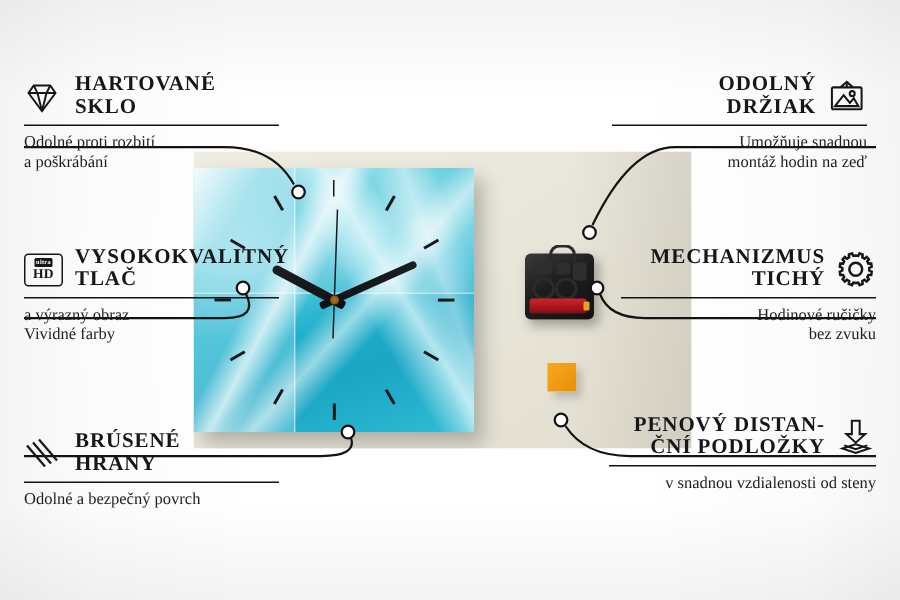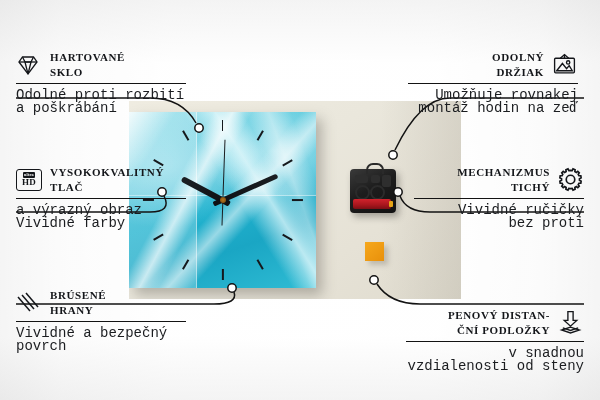--- a/index.html
+++ b/index.html
@@ -77,25 +77,25 @@
   svg.links{position:absolute;inset:0;width:600px;height:400px;overflow:visible;}
   svg.links path{fill:none;stroke:#131313;stroke-width:1.5;}
   svg.links circle{fill:#ffffff;stroke:#131313;stroke-width:1.5;}
 
   
   .feat{position:absolute;width:170px;}
   .feat.left{text-align:left;}
   .feat.right{text-align:right;}
   .frow{display:flex;align-items:center;gap:8px;}
   .feat.right .frow{flex-direction:row-reverse;}
-  .ftitle{font-family:"Liberation Serif", serif;font-weight:bold;font-size:11px;letter-spacing:.6px;
+  .ftitle{font-family:"Liberation Serif", serif;font-weight:bold;font-size:14px;letter-spacing:.6px;
     color:#14161a;line-height:14.5px;text-transform:uppercase;flex:1;}
   .ficon{width:26px;height:26px;flex:0 0 26px;display:flex;align-items:center;justify-content:flex-start;color:#14161a;}
   .rule{height:1.4px;background:#131313;margin:4px 0 5px 0;}
-  .fdesc{font-family:Liberation Mono, monospace;font-size:14px;line-height:12.4px;color:#1b1d20;}
+  .fdesc{font-family:Liberation Serif, serif;font-size:11px;line-height:12.4px;color:#1b1d20;}
 
   .hdbox{width:24px;height:20px;border:1.8px solid #14161a;border-radius:3px;
     display:flex;flex-direction:column;align-items:center;justify-content:center;line-height:1;}
   .hdbox .u{font-size:4.2px;font-weight:bold;letter-spacing:.2px;background:#14161a;color:#fff;padding:.5px 1.5px;border-radius:1px;}
   .hdbox .hd{font-size:9px;font-weight:bold;letter-spacing:.3px;}
 </style>
 </head>
 <body>
 
 <div id="stage">
@@ -240,21 +240,21 @@
             <path d="M10 2 L22 16"></path>
         </svg>
       </div>
       <div class="ftitle">
         <div>BRÚSENÉ</div>
         <div>HRANY</div>
       </div>
     </div>
     <div class="rule"></div>
     <div class="fdesc">
-      <div>Vividné a bezpečný povrch</div>
+      <div>Odolné a bezpečný povrch</div>
     </div>
   </div>
 
   <div class="feat right" style="left:408px;top:50px;">
     <div class="frow">
       <div class="ficon">
         <svg viewBox="0 0 24 24" width="25" height="25" fill="none" stroke="currentColor" stroke-width="1.3">
           <rect x="2.5" y="6" width="19" height="14" rx="1"></rect>
           <path d="M12 6 L12 2.5"></path>
             <path d="M8 6 L12 2.5 L16 6"></path>
@@ -262,46 +262,46 @@
           <circle cx="15.5" cy="10" r="1.6"></circle>
         </svg>
       </div>
       <div class="ftitle">
         <div>ODOLNÝ</div>
         <div>DRŽIAK</div>
       </div>
     </div>
     <div class="rule"></div>
     <div class="fdesc">
-      <div>Umožňuje rovnakej</div>
+      <div>Umožňuje snadnou</div>
       <div>montáž hodin na zeď</div>
     </div>
   </div>
 
   <div class="feat right" style="left:414px;top:165px;">
     <div class="frow">
       <div class="ficon">
         <svg viewBox="0 0 24 24" width="25" height="25" fill="none" stroke="currentColor" stroke-width="1.6">
           <path d="M12 3.2 L13.6 3.4 L14.4 1.8 L16.4 2.6 L16.2 4.4 L17.6 5.2 L19 4.1 L20.4 5.6 L19.4 7 L20.1 8.4 L21.9 8.4 L22.2 10.4 L20.6 11.2 L20.6 12.8 L22.2 13.6 L21.9 15.6 L20.1 15.6 L19.4 17 L20.4 18.4 L19 19.9 L17.6 18.8 L16.2 19.6 L16.4 21.4 L14.4 22.2 L13.6 20.6 L12 20.8 L10.4 20.6 L9.6 22.2 L7.6 21.4 L7.8 19.6 L6.4 18.8 L5 19.9 L3.6 18.4 L4.6 17 L3.9 15.6 L2.1 15.6 L1.8 13.6 L3.4 12.8 L3.4 11.2 L1.8 10.4 L2.1 8.4 L3.9 8.4 L4.6 7 L3.6 5.6 L5 4.1 L6.4 5.2 L7.8 4.4 L7.6 2.6 L9.6 1.8 L10.4 3.4 Z"></path>
           <circle cx="12" cy="12" r="4.1"></circle>
         </svg>
       </div>
       <div class="ftitle">
         <div>MECHANIZMUS</div>
         <div>TICHÝ</div>
       </div>
     </div>
     <div class="rule"></div>
     <div class="fdesc">
-      <div>Vividné ručičky</div>
-      <div>bez proti</div>
-    </div>
-  </div>
-
-  <div class="feat right" style="left:406px;top:277px;width:178px;margin-top:31px;">
+      <div>Hodinové ručičky</div>
+      <div>bez zvuku</div>
+    </div>
+  </div>
+
+  <div class="feat right" style="left:406px;top:277px;width:178px;">
     <div class="frow">
       <div class="ficon">
         <svg viewBox="0 0 24 24" width="25" height="25" fill="none" stroke="currentColor" stroke-width="1.3">
           <path d="M9.5 1.5 H14.5 V10 H18 L12 15.5 L6 10 H9.5 Z"></path>
           <path d="M12 16.5 L3.5 19.2 L12 22 L20.5 19.2 Z"></path>
           <path d="M4.6 17.2 L12 19.6 L19.4 17.2"></path>
         </svg>
       </div>
       <div class="ftitle">
         <div>PENOVÝ DISTAN-</div>

